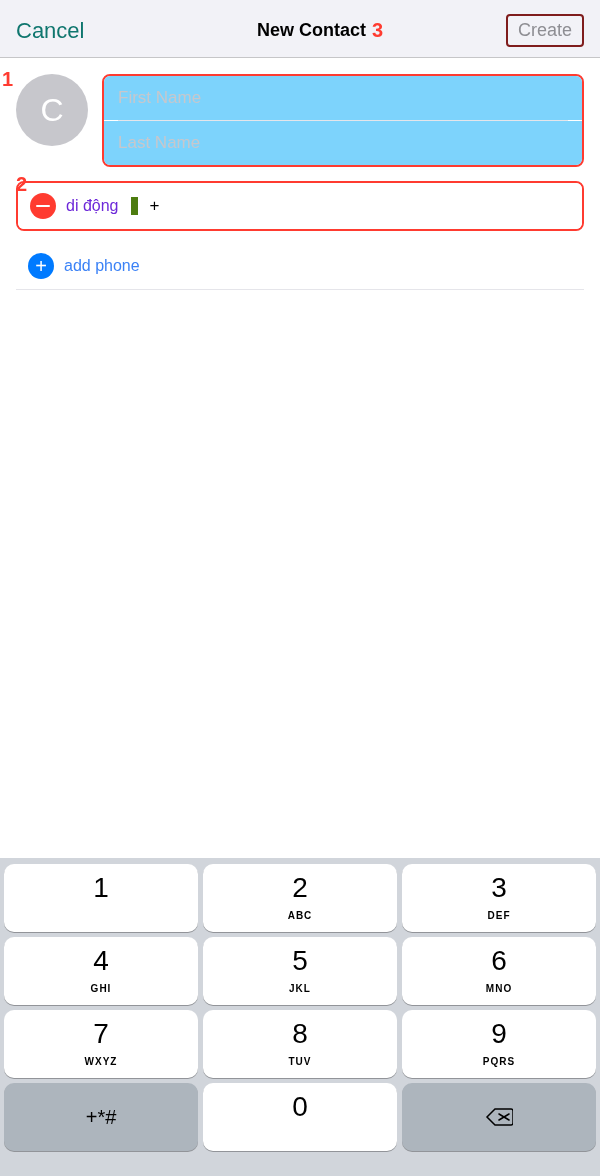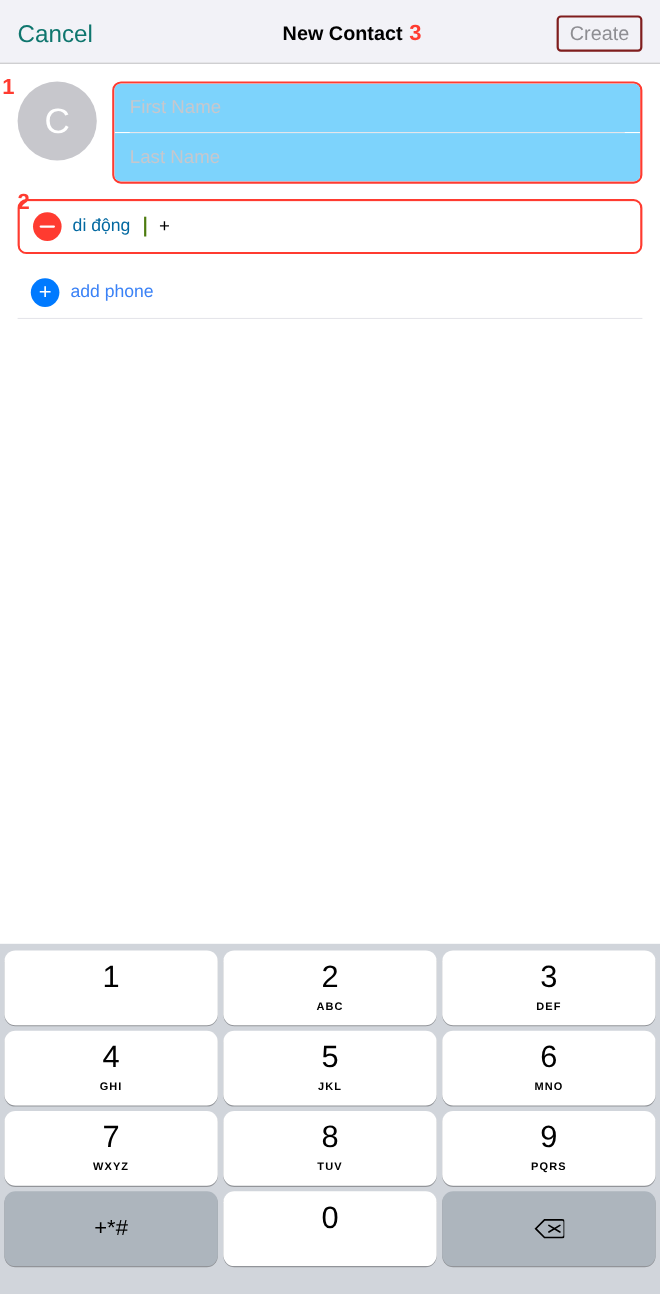--- a/index.html
+++ b/index.html
@@ -147,25 +147,25 @@
     }
     .phone-minus::after {
       content: '';
       display: block;
       width: 14px;
       height: 2.5px;
       background: #fff;
       border-radius: 2px;
     }
     .phone-label {
-      color: #0369a1;
+      color: #6d28d9;
       font-size: 16px;
       margin-left: 10px;
       margin-right: 12px;
-      border-right: 2px solid #4d7c0f;
+      border-right: 7px solid #4d7c0f;
       padding-right: 12px;
       white-space: nowrap;
     }
     .phone-input {
       flex: 1;
       border: none;
       outline: none;
       font-size: 17px;
       color: #000;
       background: transparent;

